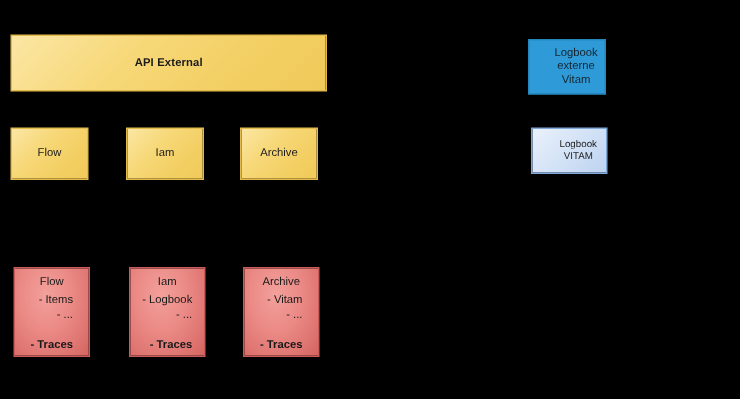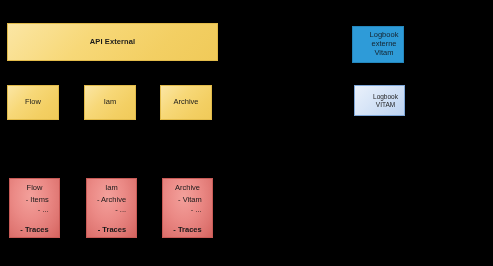--- a/index.html
+++ b/index.html
@@ -121,21 +121,21 @@
     <ul class="rlist">
       <li>- Items</li>
       <li>-  ...</li>
       <li class="strong">- Traces</li>
     </ul>
   </div>
 
   <div class="node node-red" style="left:86px; top:178px; width:51px; height:60px;">
     <div class="rtitle">Iam</div>
     <ul class="rlist">
-      <li>-  Archive</li>
+      <li>-  Logbook</li>
       <li>-  ...</li>
       <li class="strong">-  Traces</li>
     </ul>
   </div>
 
   <div class="node node-red" style="left:162px; top:178px; width:51px; height:60px;">
     <div class="rtitle">Archive</div>
     <ul class="rlist">
       <li>-  Vitam</li>
       <li>-  ...</li>

